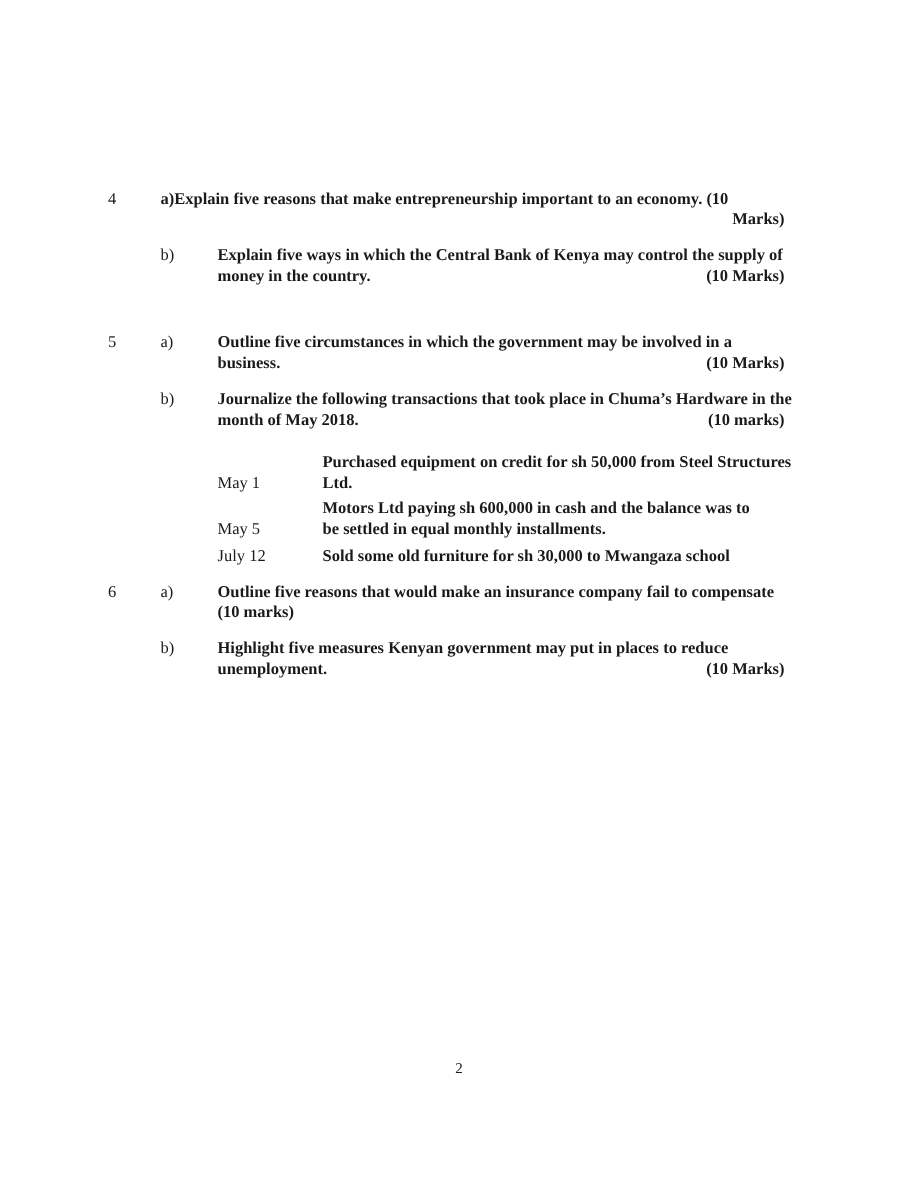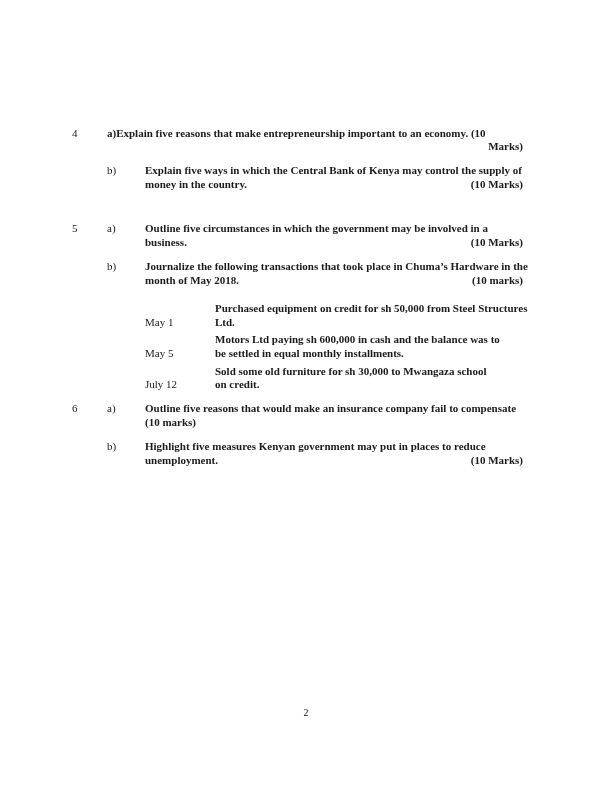--- a/index.html
+++ b/index.html
@@ -112,21 +112,20 @@
             <span class="entry-date">May 5</span>
             <div class="entry-text">
               <div class="line">Motors Ltd paying sh 600,000 in cash and the balance was to</div>
               <div class="line">be settled in equal monthly installments.</div>
             </div>
           </div>
           <div class="entry">
             <span class="entry-date">July 12</span>
             <div class="entry-text">
               <div class="line">Sold some old furniture for sh 30,000 to Mwangaza school</div>
-              <div class="line">on credit.</div>
             </div>
           </div>
         </div>
       </div>
     </section>
 
     <section class="question">
       <div class="part">
         <div class="row">
           <span class="col-num">6</span>

